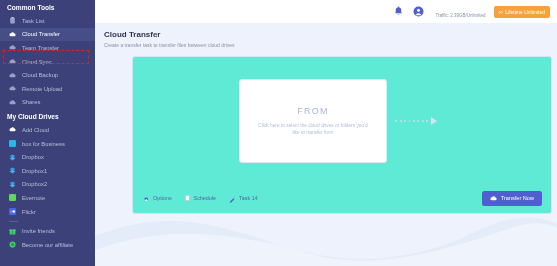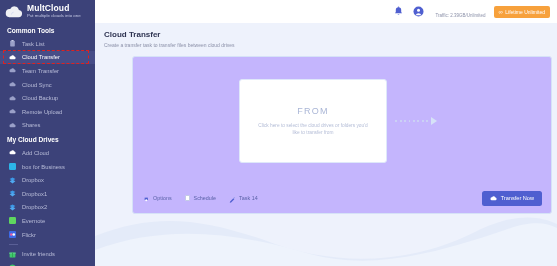--- a/index.html
+++ b/index.html
@@ -99,21 +99,21 @@
   .infinity { font-size: 6px; margin-right: 2.5px; line-height: 1; }
 
   .page-head { padding: 7px 0 0 9px; position: relative; z-index: 4; }
   .page-title { font-size: 8px; font-weight: bold; color: #2f3452; }
   .page-sub { font-size: 5px; color: #8b90a8; margin-top: 3px; }
 
   #card {
     position: absolute;
     left: 37px; top: 56px;
     width: 420px; height: 158px;
-    background: #c4b5fd;
+    background: #5eead4;
     border: 1px solid #d6e2f7;
     border-radius: 3px;
     z-index: 4;
   }
   .panels {
     display: flex; align-items: center; justify-content: center;
     padding-top: 22px;
   }
   .drop-panel {
     width: 148px; height: 84px;
@@ -175,32 +175,20 @@
   #waves { position: absolute; left: 0; bottom: 0; width: 462px; height: 56px; z-index: 1; }
   #waves svg { display: block; }
 </style>
 </head>
 <body>
 
 <div id="app">
 
   <div id="sidebar">
 
-    <div class="logo-row">
-      <span class="logo-cloud">
-        <svg width="20" height="14" viewBox="0 0 20 14">
-          <path d="M5.4 12.2h9.2a3.6 3.6 0 0 0 .3-7.17A4.6 4.6 0 0 0 6.2 4.1a3.9 3.9 0 0 0-.8 8.1z" fill="#ffffff" opacity="0.92"></path>
-          <path d="M7.4 9.6a2.6 2.6 0 0 1 2.3-2.5" stroke="#cfd4ee" stroke-width="0.7" fill="none"></path>
-        </svg>
-      </span>
-      <span class="logo-text">
-        <span class="logo-name">MultCloud</span>
-        <span class="logo-tag">Put multiple clouds into one</span>
-      </span>
-    </div>
 
     <div class="section-title">Common Tools</div>
 
     <div class="nav-item">
       <span class="nav-ico">
         <svg width="7" height="7" viewBox="0 0 7 7">
             <rect x="1.2" y="0.7" width="4.6" height="5.7" rx="0.6" fill="#9aa0c8"></rect>
             <rect x="2.3" y="0.1" width="2.4" height="1.1" rx="0.4" fill="#c6cbe6"></rect>
           </svg>
       </span>

